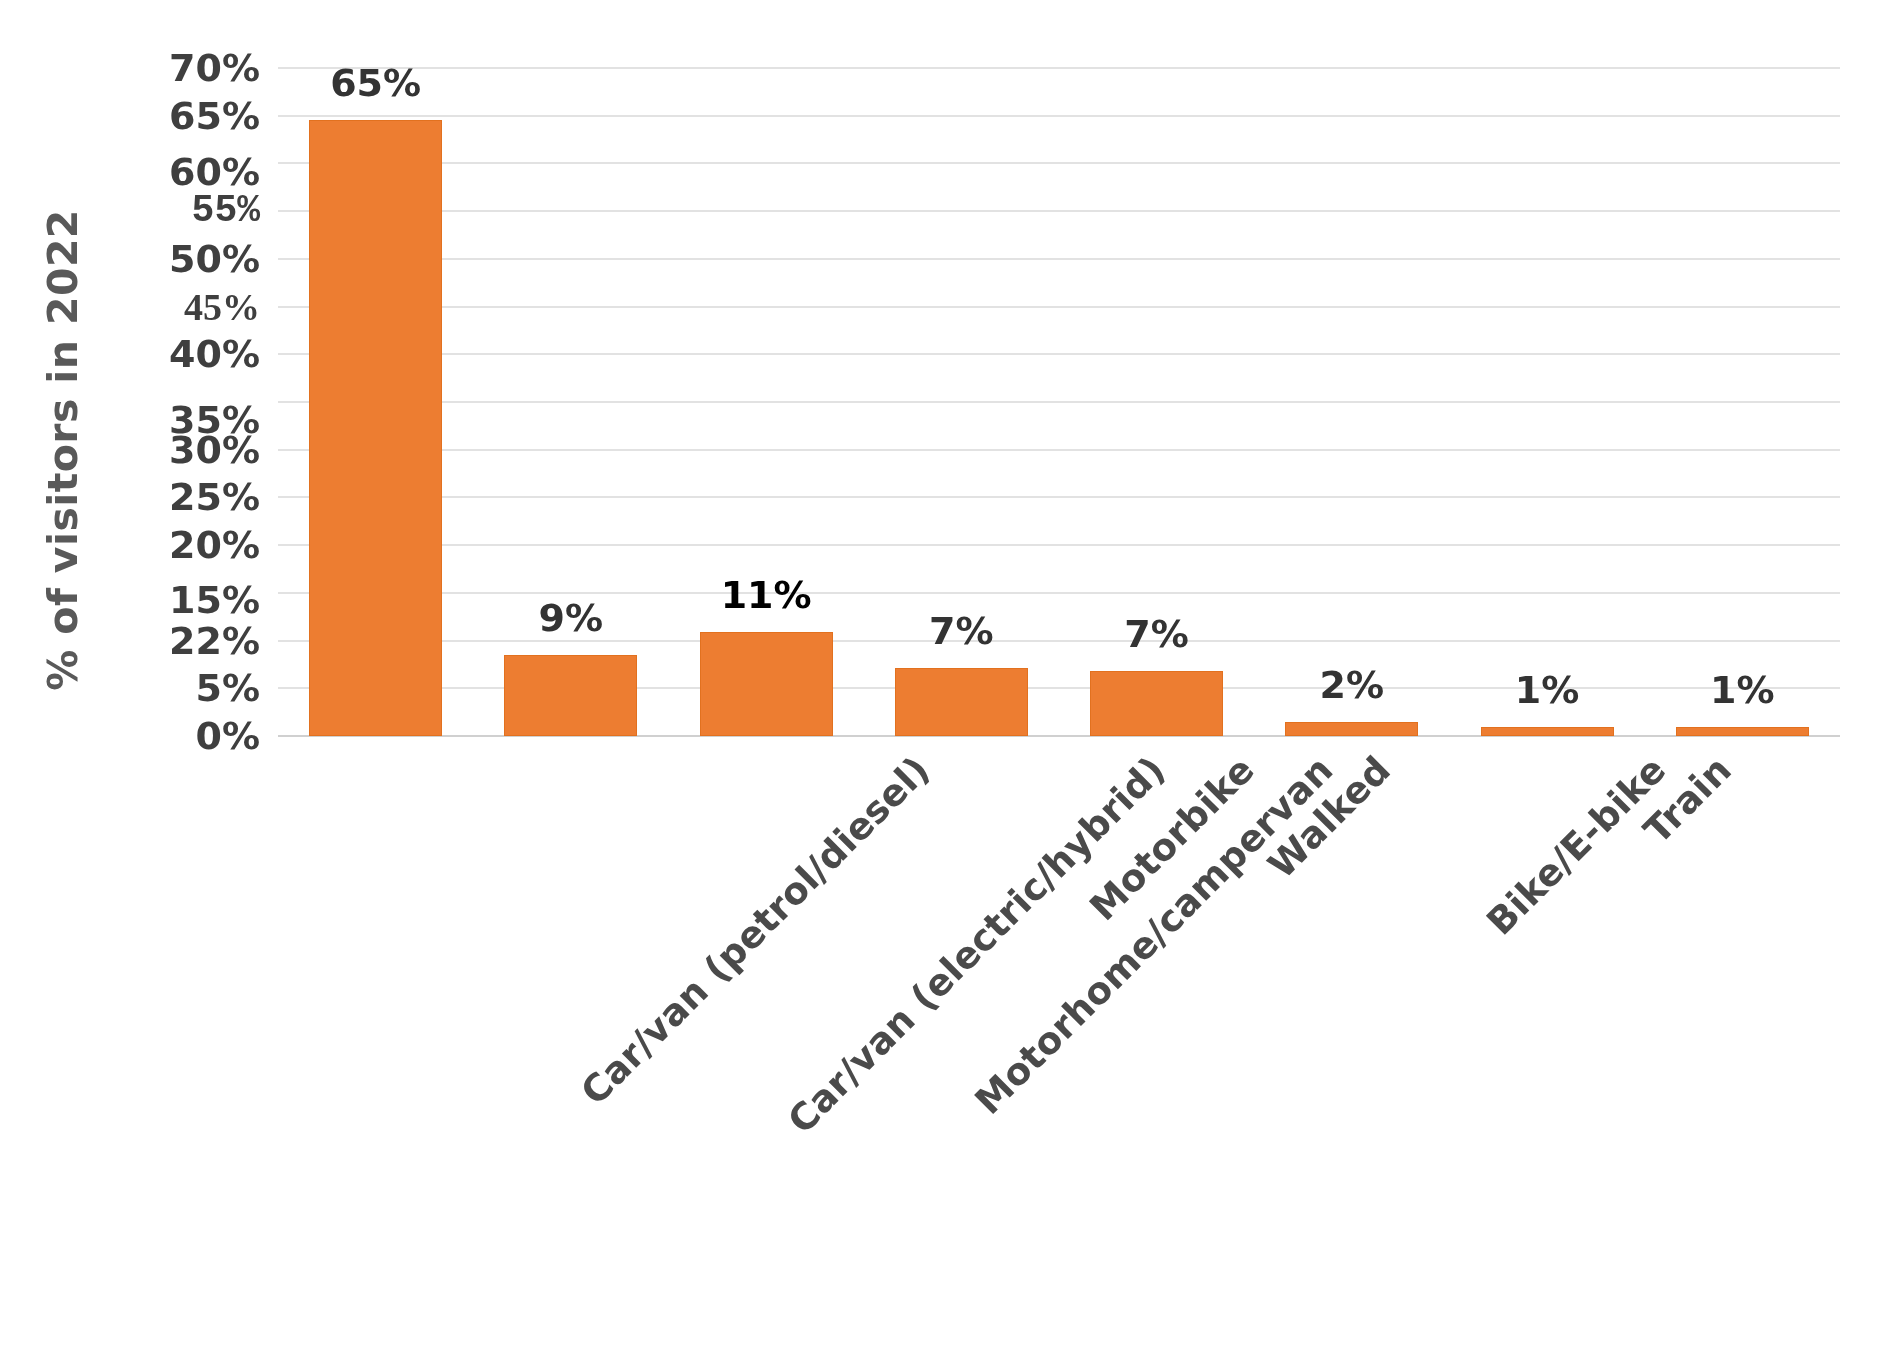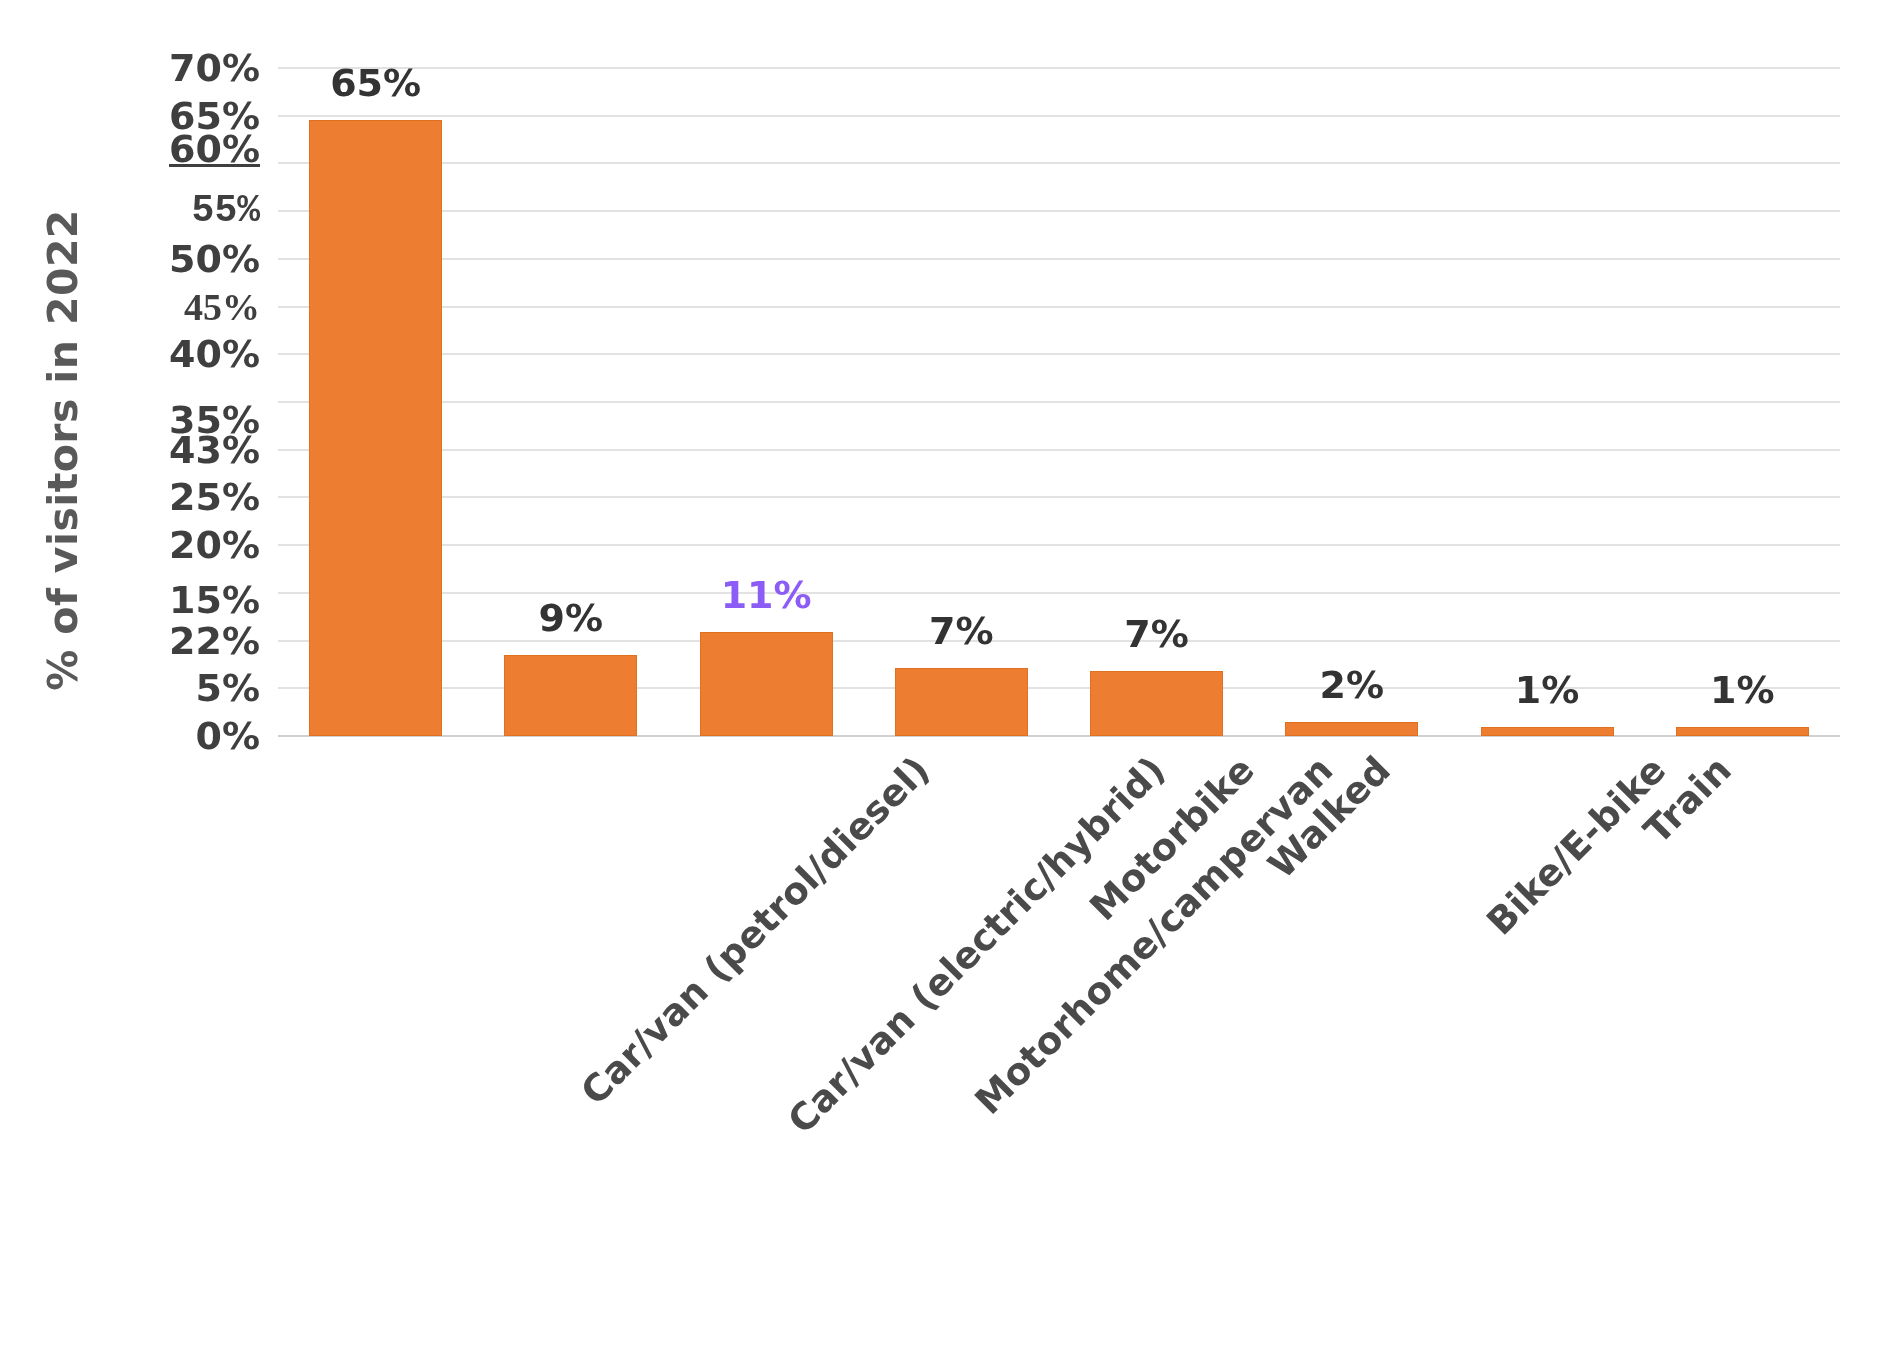--- a/index.html
+++ b/index.html
@@ -136,33 +136,33 @@
 
 <div id="chart-root">
 
   <div id="y-axis-title">% of visitors in 2022</div>
 
   <div id="y-ticklabels">
       <div class="y-ticklabel" style="top: 0px;">70%</div>
       <div class="y-tickmark" style="top: 0px;"></div>
       <div class="y-ticklabel" style="top: 47.7143px;">65%</div>
       <div class="y-tickmark" style="top: 47.7143px;"></div>
-      <div class="y-ticklabel" style="top: 81px; text-decoration: underline;">60%</div>
+      <div class="y-ticklabel" style="top: 104px;">60%</div>
       <div class="y-tickmark" style="top: 95.4286px;"></div>
       <div class="y-ticklabel" style="top: 143.143px; font-family: Liberation Mono, monospace;">55%</div>
       <div class="y-tickmark" style="top: 143.143px;"></div>
       <div class="y-ticklabel" style="top: 190.857px; margin-left: 16px;">50%</div>
       <div class="y-tickmark" style="top: 190.857px;"></div>
       <div class="y-ticklabel" style="top: 238.571px; font-family: Liberation Serif, serif;">45%</div>
       <div class="y-tickmark" style="top: 238.571px;"></div>
       <div class="y-ticklabel" style="top: 286.286px;">40%</div>
       <div class="y-tickmark" style="top: 286.286px;"></div>
       <div class="y-ticklabel" style="top: 352px;">35%</div>
       <div class="y-tickmark" style="top: 334px;"></div>
-      <div class="y-ticklabel" style="top: 381.714px;">43%</div>
+      <div class="y-ticklabel" style="top: 381.714px;">30%</div>
       <div class="y-tickmark" style="top: 381.714px;"></div>
       <div class="y-ticklabel" style="top: 429.429px;">25%</div>
       <div class="y-tickmark" style="top: 429.429px;"></div>
       <div class="y-ticklabel" style="top: 477.143px;">20%</div>
       <div class="y-tickmark" style="top: 477.143px;"></div>
       <div class="y-ticklabel" style="top: 532px;">15%</div>
       <div class="y-tickmark" style="top: 524.857px;"></div>
       <div class="y-ticklabel" style="top: 572.571px;">22%</div>
       <div class="y-tickmark" style="top: 572.571px;"></div>
       <div class="y-ticklabel" style="top: 620.286px;">5%</div>
@@ -185,21 +185,21 @@
       <div class="gridline" style="top: 476.143px;"></div>
       <div class="gridline" style="top: 523.857px;"></div>
       <div class="gridline" style="top: 571.571px;"></div>
       <div class="gridline" style="top: 619.286px;"></div>
       <div class="gridline baseline" style="top: 667px;"></div>
       <div class="bar" style="left: 31.24px; width: 132.77px; height: 616.469px; background: rgb(237, 125, 49); border-color: rgb(226, 113, 31);"></div>
       <div class="bar-label" style="left: 97.625px; top: -4.46857px; color: rgb(51, 51, 51);">65%</div>
       <div class="bar" style="left: 226.49px; width: 132.77px; height: 81.1143px; background: rgb(237, 125, 49); border-color: rgb(226, 113, 31);"></div>
       <div class="bar-label" style="left: 292.875px; top: 530.886px; color: rgb(51, 51, 51);">9%</div>
       <div class="bar" style="left: 421.74px; width: 132.77px; height: 104.017px; background: rgb(237, 125, 49); border-color: rgb(226, 113, 31);"></div>
-      <div class="bar-label" style="left: 488.125px; top: 507.983px; color: #8b5cf6;">11%</div>
+      <div class="bar-label" style="left: 488.125px; top: 507.983px; color: #000000;">11%</div>
       <div class="bar" style="left: 616.99px; width: 132.77px; height: 67.7543px; background: rgb(237, 125, 49); border-color: rgb(226, 113, 31);"></div>
       <div class="bar-label" style="left: 683.375px; top: 544.246px; color: rgb(51, 51, 51);">7%</div>
       <div class="bar" style="left: 812.24px; width: 132.77px; height: 64.8914px; background: rgb(237, 125, 49); border-color: rgb(226, 113, 31);"></div>
       <div class="bar-label" style="left: 878.625px; top: 547.109px; color: rgb(51, 51, 51);">7%</div>
       <div class="bar" style="left: 1007.49px; width: 132.77px; height: 14.3143px; background: rgb(237, 125, 49); border-color: rgb(226, 113, 31);"></div>
       <div class="bar-label" style="left: 1073.88px; top: 597.686px; color: rgb(51, 51, 51);">2%</div>
       <div class="bar" style="left: 1202.74px; width: 132.77px; height: 8.58857px; background: rgb(237, 125, 49); border-color: rgb(226, 113, 31);"></div>
       <div class="bar-label" style="left: 1269.12px; top: 603.411px; color: rgb(51, 51, 51);">1%</div>
       <div class="bar" style="left: 1397.99px; width: 132.77px; height: 8.58857px; background: rgb(237, 125, 49); border-color: rgb(226, 113, 31);"></div>
       <div class="bar-label" style="left: 1464.38px; top: 603.411px; color: rgb(51, 51, 51);">1%</div>

